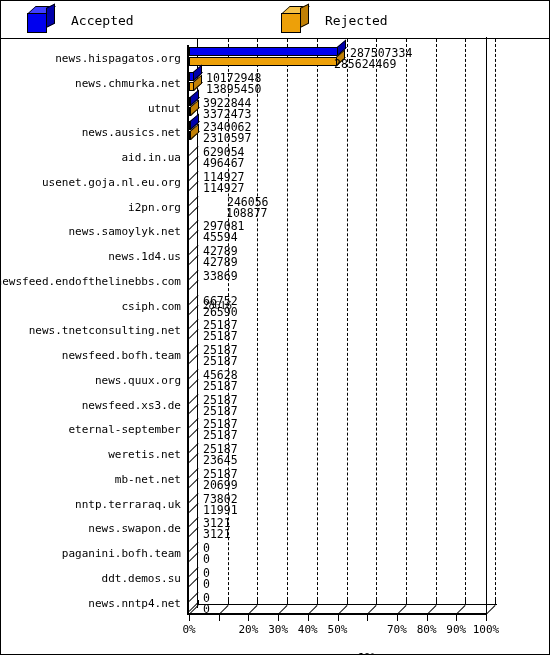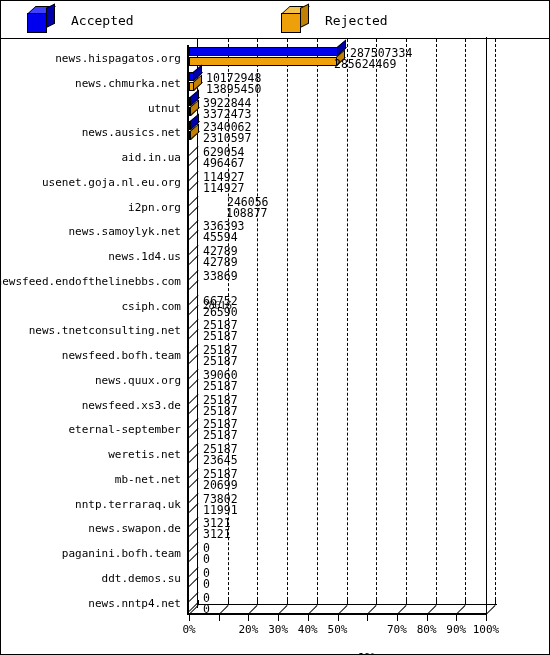--- a/index.html
+++ b/index.html
@@ -202,33 +202,33 @@
         <div class="val" style="left: 202px; top: 58.5px;">3922844</div>
         <div class="val" style="left: 202px; top: 69.5px;">3372473</div>
         <div class="val" style="left: 202px; top: 83.25px;">2340062</div>
         <div class="val" style="left: 202px; top: 94.25px;">2310597</div>
         <div class="val" style="left: 202px; top: 108px;">629054</div>
         <div class="val" style="left: 202px; top: 119px;">496467</div>
         <div class="val" style="left: 202px; top: 132.75px;">114927</div>
         <div class="val" style="left: 202px; top: 143.75px;">114927</div>
         <div class="val" style="left: 202px; top: 157.5px; margin-left: 24px;">246056</div>
         <div class="val" style="left: 202px; top: 168.5px; margin-left: 23px;">108877</div>
-        <div class="val" style="left: 202px; top: 182.25px;">336393</div>
+        <div class="val" style="left: 202px; top: 182.25px;">297081</div>
         <div class="val" style="left: 202px; top: 193.25px;">45594</div>
         <div class="val" style="left: 202px; top: 207px;">42789</div>
         <div class="val" style="left: 202px; top: 218px;">42789</div>
         <div class="val" style="left: 202px; top: 231.75px;">33869</div>
         <div class="val" style="left: 202px; top: 261px; font-family: Liberation Serif, serif;">28616</div>
         <div class="val" style="left: 202px; top: 256.5px;">66752</div>
         <div class="val" style="left: 202px; top: 267.5px;">26590</div>
         <div class="val" style="left: 202px; top: 281.25px;">25187</div>
         <div class="val" style="left: 202px; top: 292.25px;">25187</div>
         <div class="val" style="left: 202px; top: 306px;">25187</div>
         <div class="val" style="left: 202px; top: 317px;">25187</div>
-        <div class="val" style="left: 202px; top: 330.75px;">39060</div>
+        <div class="val" style="left: 202px; top: 330.75px;">45628</div>
         <div class="val" style="left: 202px; top: 341.75px;">25187</div>
         <div class="val" style="left: 202px; top: 355.5px;">25187</div>
         <div class="val" style="left: 202px; top: 366.5px;">25187</div>
         <div class="val" style="left: 202px; top: 380.25px;">25187</div>
         <div class="val" style="left: 202px; top: 391.25px;">25187</div>
         <div class="val" style="left: 202px; top: 405px;">25187</div>
         <div class="val" style="left: 202px; top: 416px;">23645</div>
         <div class="val" style="left: 202px; top: 429.75px;">25187</div>
         <div class="val" style="left: 202px; top: 440.75px;">20699</div>
         <div class="val" style="left: 202px; top: 454.5px;">73802</div>

